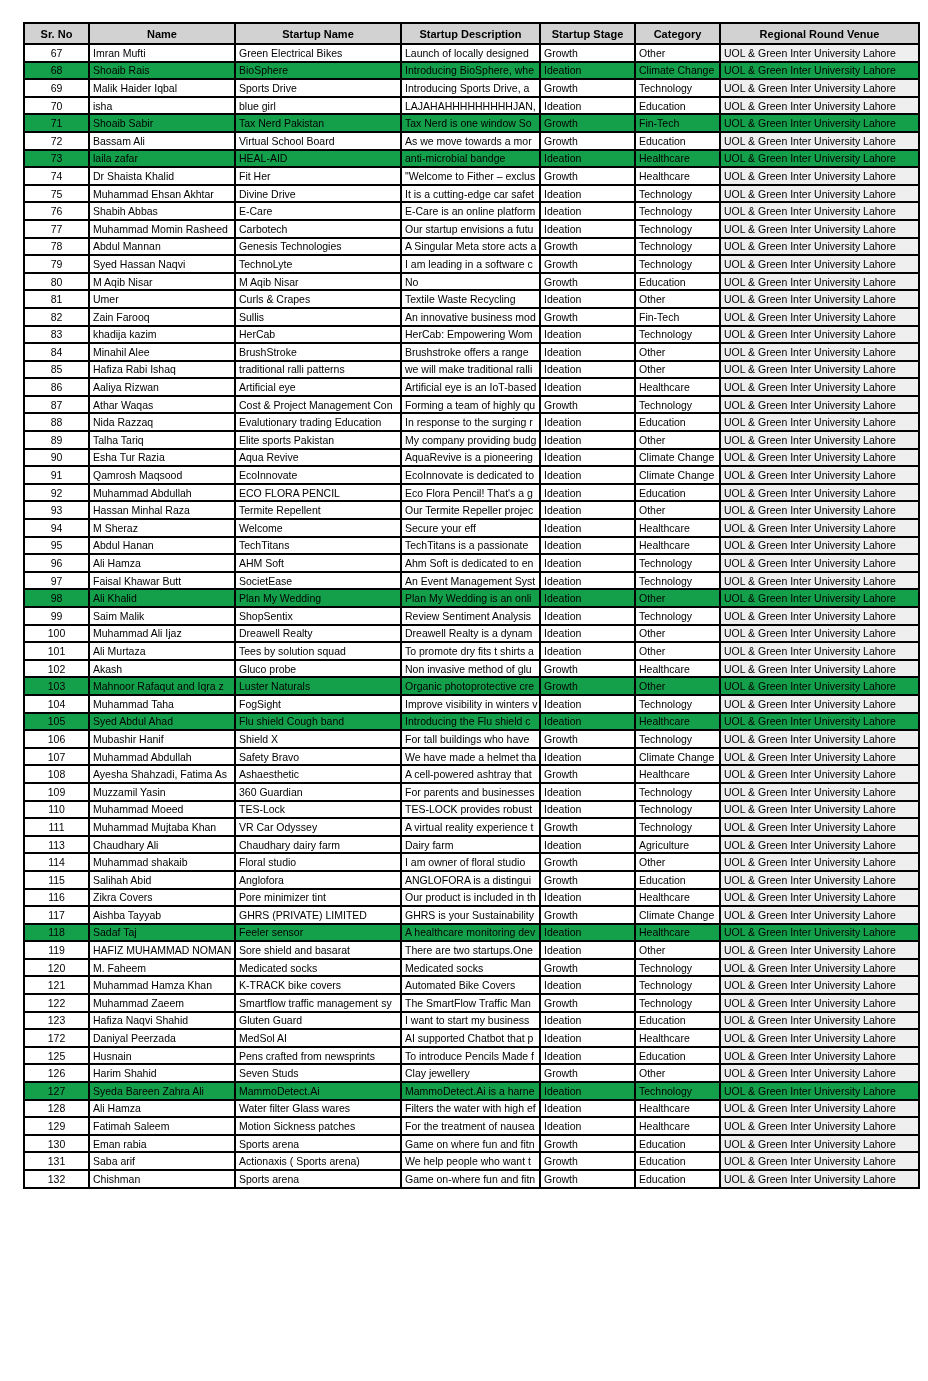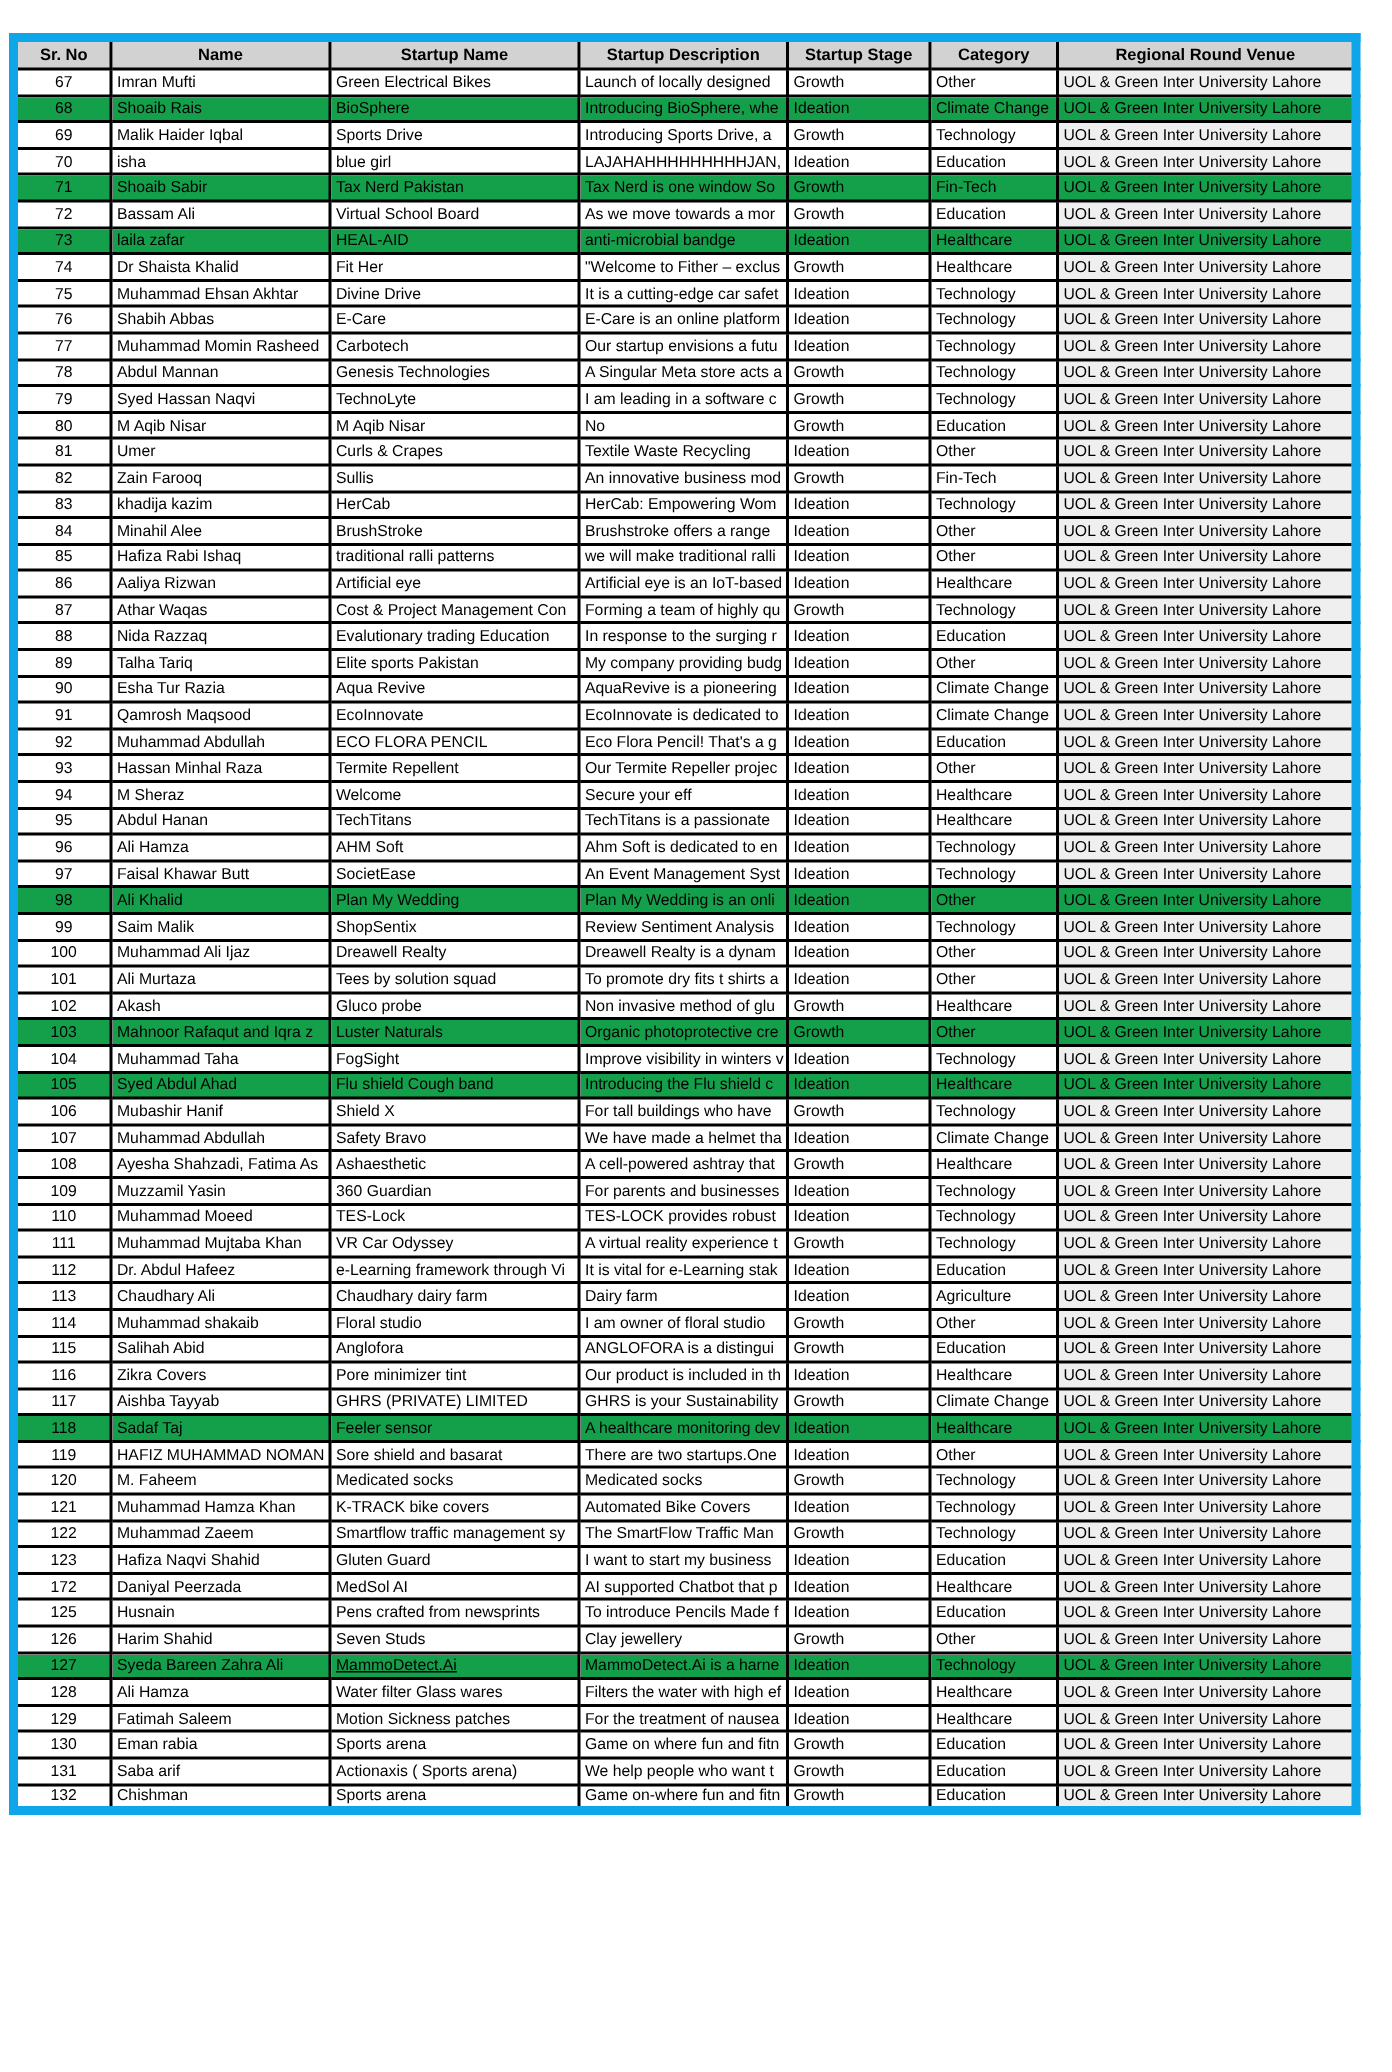--- a/index.html
+++ b/index.html
@@ -1,24 +1,24 @@
 <!DOCTYPE html>
 <html style="--hl: #14a04b; --header-bg: #d2d2d2; --venue-bg: #efefef;"><head>
 <meta charset="utf-8">
 <style>
   html,body{margin:0;padding:0;background:#ffffff;}
   body{width:928px;height:1381px;position:relative;font-family:"Liberation Sans",sans-serif;}
-  table{border-collapse:collapse;table-layout:fixed;position:absolute;left:6px;top:22px;width:895px;border:6px solid #0ea5e9;}
+  table{border-collapse:collapse;table-layout:fixed;position:absolute;left:23px;top:22px;width:895px;border:2px solid #0ea5e9;}
   th,td{border:2px solid #000;overflow:hidden;white-space:nowrap;box-sizing:border-box;}
   th{background:var(--header-bg,#d2d2d2);font-size:11px;font-weight:bold;text-align:center;height:21px;padding:0 2px;}
   td{font-size:10.5px;height:17.6px;padding:0 3px;text-align:left;color:#000;background:#ffffff;}
   td.c-sr{text-align:center;padding:0;}
   td.c-venue{background:var(--venue-bg,#efefef);}
   tr.hl td{background:var(--hl,#14a04b);}
-  .link{text-decoration:underline;}
+  .link{}
 </style>
 </head>
 <body>
 
 <table>
   <colgroup>
     <col style="width:65px">
       <col style="width:146px">
       <col style="width:166px">
       <col style="width:139px">
@@ -437,29 +437,20 @@
       <tr>
         <td class="c-sr">111</td>
         <td class="c-name">Muhammad Mujtaba Khan</td>
         <td class="c-startup">VR Car Odyssey</td>
         <td class="c-desc">A virtual reality experience t</td>
         <td class="c-stage">Growth</td>
         <td class="c-cat">Technology</td>
         <td class="c-venue">UOL &amp; Green Inter University Lahore</td>
       </tr>
       <tr>
-        <td class="c-sr">112</td>
-        <td class="c-name">Dr. Abdul Hafeez</td>
-        <td class="c-startup">e-Learning framework through Vi</td>
-        <td class="c-desc">It is vital for e-Learning stak</td>
-        <td class="c-stage">Ideation</td>
-        <td class="c-cat">Education</td>
-        <td class="c-venue">UOL &amp; Green Inter University Lahore</td>
-      </tr>
-      <tr>
         <td class="c-sr">113</td>
         <td class="c-name">Chaudhary Ali</td>
         <td class="c-startup">Chaudhary dairy farm</td>
         <td class="c-desc">Dairy farm</td>
         <td class="c-stage">Ideation</td>
         <td class="c-cat">Agriculture</td>
         <td class="c-venue">UOL &amp; Green Inter University Lahore</td>
       </tr>
       <tr>
         <td class="c-sr">114</td>

